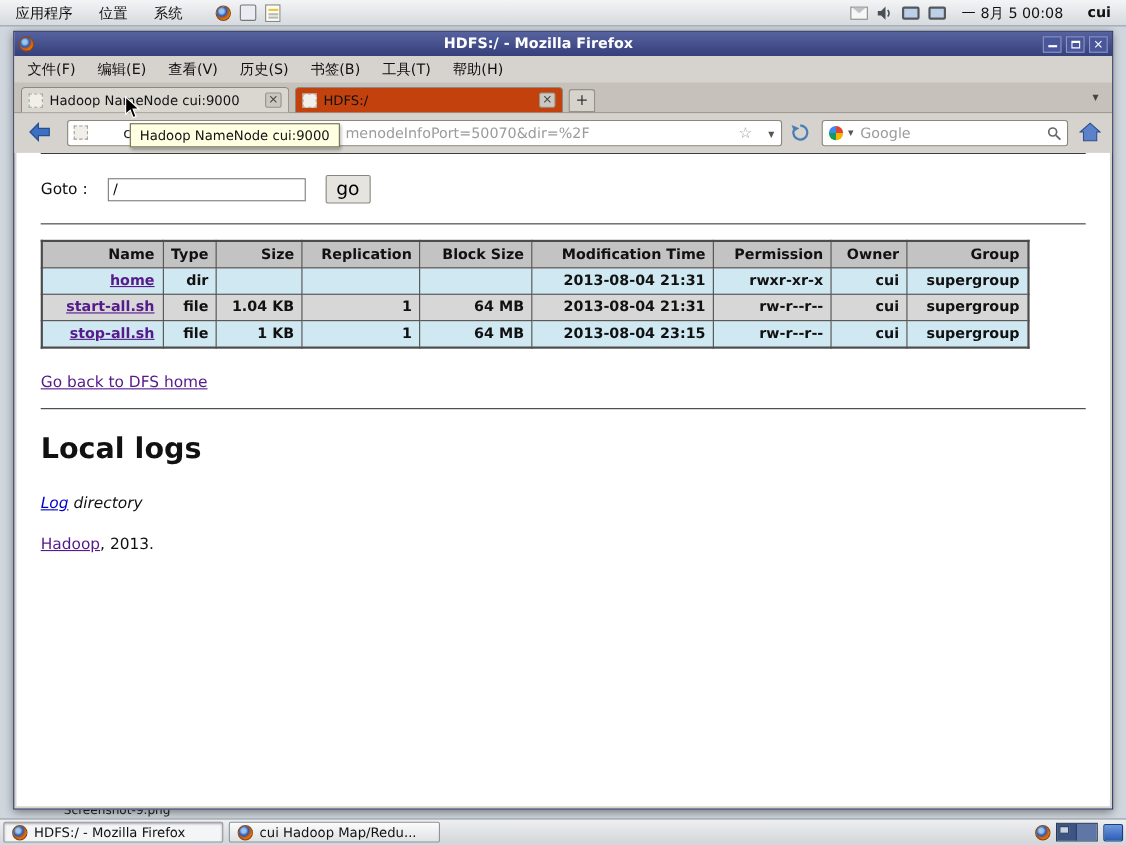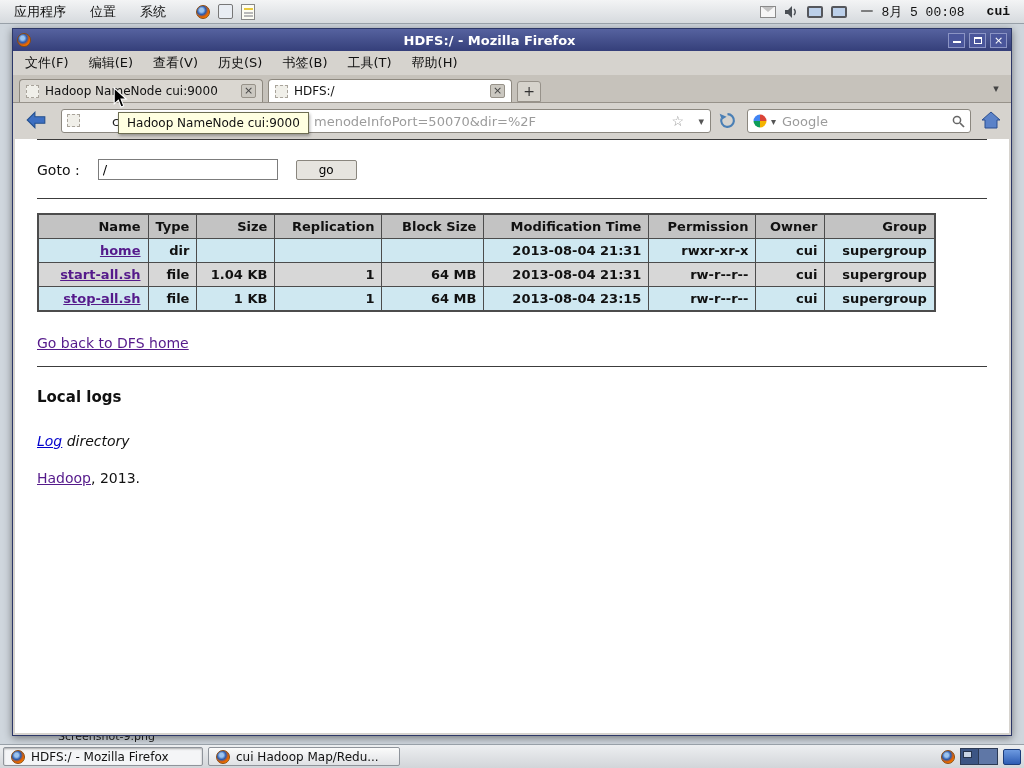--- a/index.html
+++ b/index.html
@@ -9,21 +9,21 @@
     background:#cfd6dd;
     font-family:"DejaVu Sans","Liberation Sans",sans-serif;
     color:#111;
   }
 
   
   .top-panel {
     position:absolute; top:0; left:0; right:0; height:24px; z-index:30;
     background:linear-gradient(#f3f4f5,#d6dade);
     border-bottom:1px solid #98a0a8;
-    display:flex; align-items:center; padding:0 6px; gap:8px;font-family:Liberation Mono, monospace;
+    display:flex; align-items:center; padding:0 6px; gap:8px;
   }
   .menu-label { font-size:13px; padding:1px 8px; cursor:default; }
   .panel-gap { width:6px; }
   .panel-spacer { flex:1; }
   .clock { font-size:13px; margin:0 6px; }
   .user { font-size:13px; font-weight:bold; margin:0 8px; }
 
   .bottom-panel {
     position:absolute; left:0; right:0; bottom:0; height:24px; z-index:30;
     background:linear-gradient(#edeff1,#d2d5d9);
@@ -68,21 +68,21 @@
   .title-text { flex:1; text-align:center; font-weight:bold; font-size:13px; }
   .win-btn { width:17px; height:15px; display:flex; align-items:center; justify-content:center; color:#fff; font-size:11px; line-height:11px; background:#4a569b; border:1px solid #8b94c4; cursor:default; }
   .glyph-min { display:block; width:8px; border-bottom:2px solid #fff; height:5px; }
   .glyph-max { display:block; width:8px; height:7px; border:1px solid #fff; border-top-width:2px; }
 
   .menubar { height:24px; display:flex; align-items:center; gap:20px; padding:0 12px; font-size:13px; background:#d6d3ce; }
   .menu-item { cursor:default; }
 
   .tabstrip { height:28px; background:#c6c2bb; border-bottom:1px solid #97928a; display:flex; align-items:flex-end; padding:0 6px; position:relative; }
   .tab { height:23px; width:244px; display:flex; align-items:center; gap:6px; background:#dad7d1; border:1px solid #8d887f; border-bottom:none; border-radius:4px 4px 0 0; margin-right:5px; padding:0 6px; font-size:12px; }
-  .tab.active { background:#ffffff; }
+  .tab.active { background:#c2410c; }
   .tab-label { flex:1; white-space:nowrap; overflow:hidden; }
   .tab-close { width:15px; height:14px; border:1px solid #979289; background:#cbc8c1; font-size:11px; line-height:12px; text-align:center; border-radius:2px; color:#444; flex:0 0 auto; }
   .mini-page { width:13px; height:13px; border:1px dashed #a9a49b; background:#f0efe9; flex:0 0 auto; }
   .newtab { width:24px; height:21px; border:1px solid #97928a; background:#d6d3cc; border-radius:3px 3px 0 0; text-align:center; font-size:14px; line-height:19px; color:#333; }
   .tab-chevron { position:absolute; right:6px; bottom:4px; width:18px; height:18px; text-align:center; font-size:11px; line-height:17px; color:#444; }
 
   .navbar { height:36px; background:#d6d3ce; position:relative; }
   .backbtn { position:absolute; left:12px; top:8px; width:26px; height:20px; }
   .urlbar { position:absolute; left:48px; top:6px; width:650px; height:24px; background:#fff; border:1px solid #8b877f; border-radius:3px; }
   .url-favicon { position:absolute; left:5px; top:4px; }
@@ -101,31 +101,31 @@
 
   .cursor { position:absolute; left:100px; top:58px; z-index:60; }
 
   
   .content { position:absolute; left:2px; right:2px; top:110px; bottom:2px; background:#fff; overflow:hidden; }
   .page { padding:0 22px; }
   .h-dir { font-size:17px; font-weight:bold; margin:15px 0 10px; }
   .page hr { border:0; border-top:1px solid #3c3c3c; margin:0; }
   .goto-row { margin:19px 0 18px; font-size:14px; display:flex; align-items:center; gap:18px; }
   .goto-input { width:180px; height:21px; border:1px solid #7c7c7c; font-size:13px; padding:1px 4px; font-family:inherit; }
-  .go-btn { font-size:12px; padding:2px 22px; background:#e6e4df; border:1px solid #8a867e; border-radius:2px; font-family:inherit; }
+  .go-btn { font-size:17px; padding:2px 9px; background:#e6e4df; border:1px solid #8a867e; border-radius:2px; font-family:inherit; }
   table.dir { border-collapse:collapse; border:2px solid #4c4c4c; margin-top:14px; font-size:13px; font-weight:bold; }
   table.dir th, table.dir td { border:1px solid #4c4c4c; padding:4px 7px; text-align:right; white-space:nowrap; height:18px; }
   table.dir thead th { background:#c3c3c3; }
   tr.row-blue { background:#cfe8f1; }
   tr.row-grey { background:#d7d7d7; }
   a { text-decoration:underline; }
   a.lnk-new { color:#0000cc; }
   a.lnk-vis { color:#551a8b; }
   .backlink-row { margin:23px 0 15px; font-size:14px; }
-  .h-logs { font-size:15px; font-weight:bold; margin:21px 0 0; }
+  .h-logs { font-size:26px; font-weight:bold; margin:21px 0 0; }
   .log-row { margin:27px 0 0; font-size:14px;font-style:italic; }
   .foot-row { margin:21px 0 0; font-size:14px; }
 </style>
 </head>
 <body>
 
 <div class="top-panel">
   <span class="menu-label">应用程序</span>
   <span class="menu-label">位置</span>
   <span class="menu-label">系统</span>

